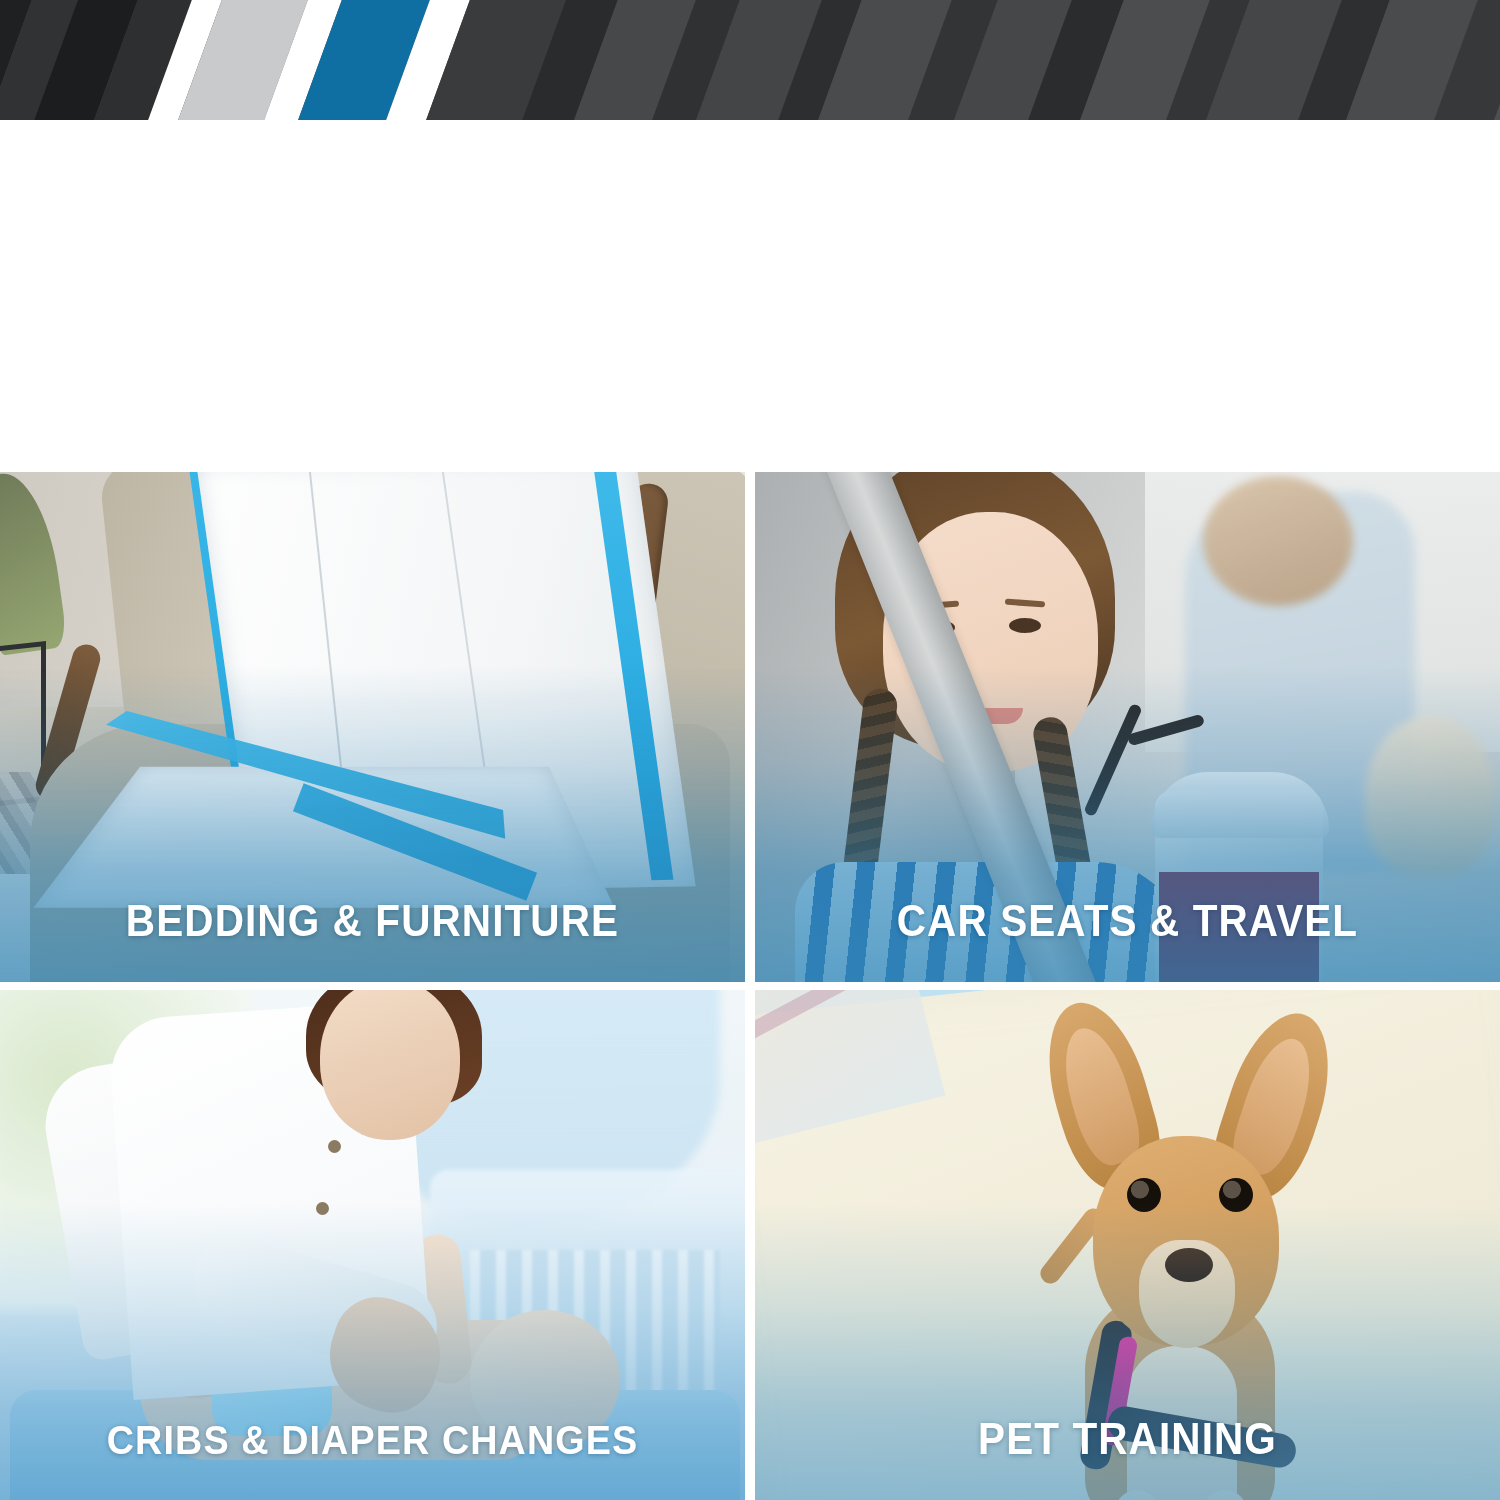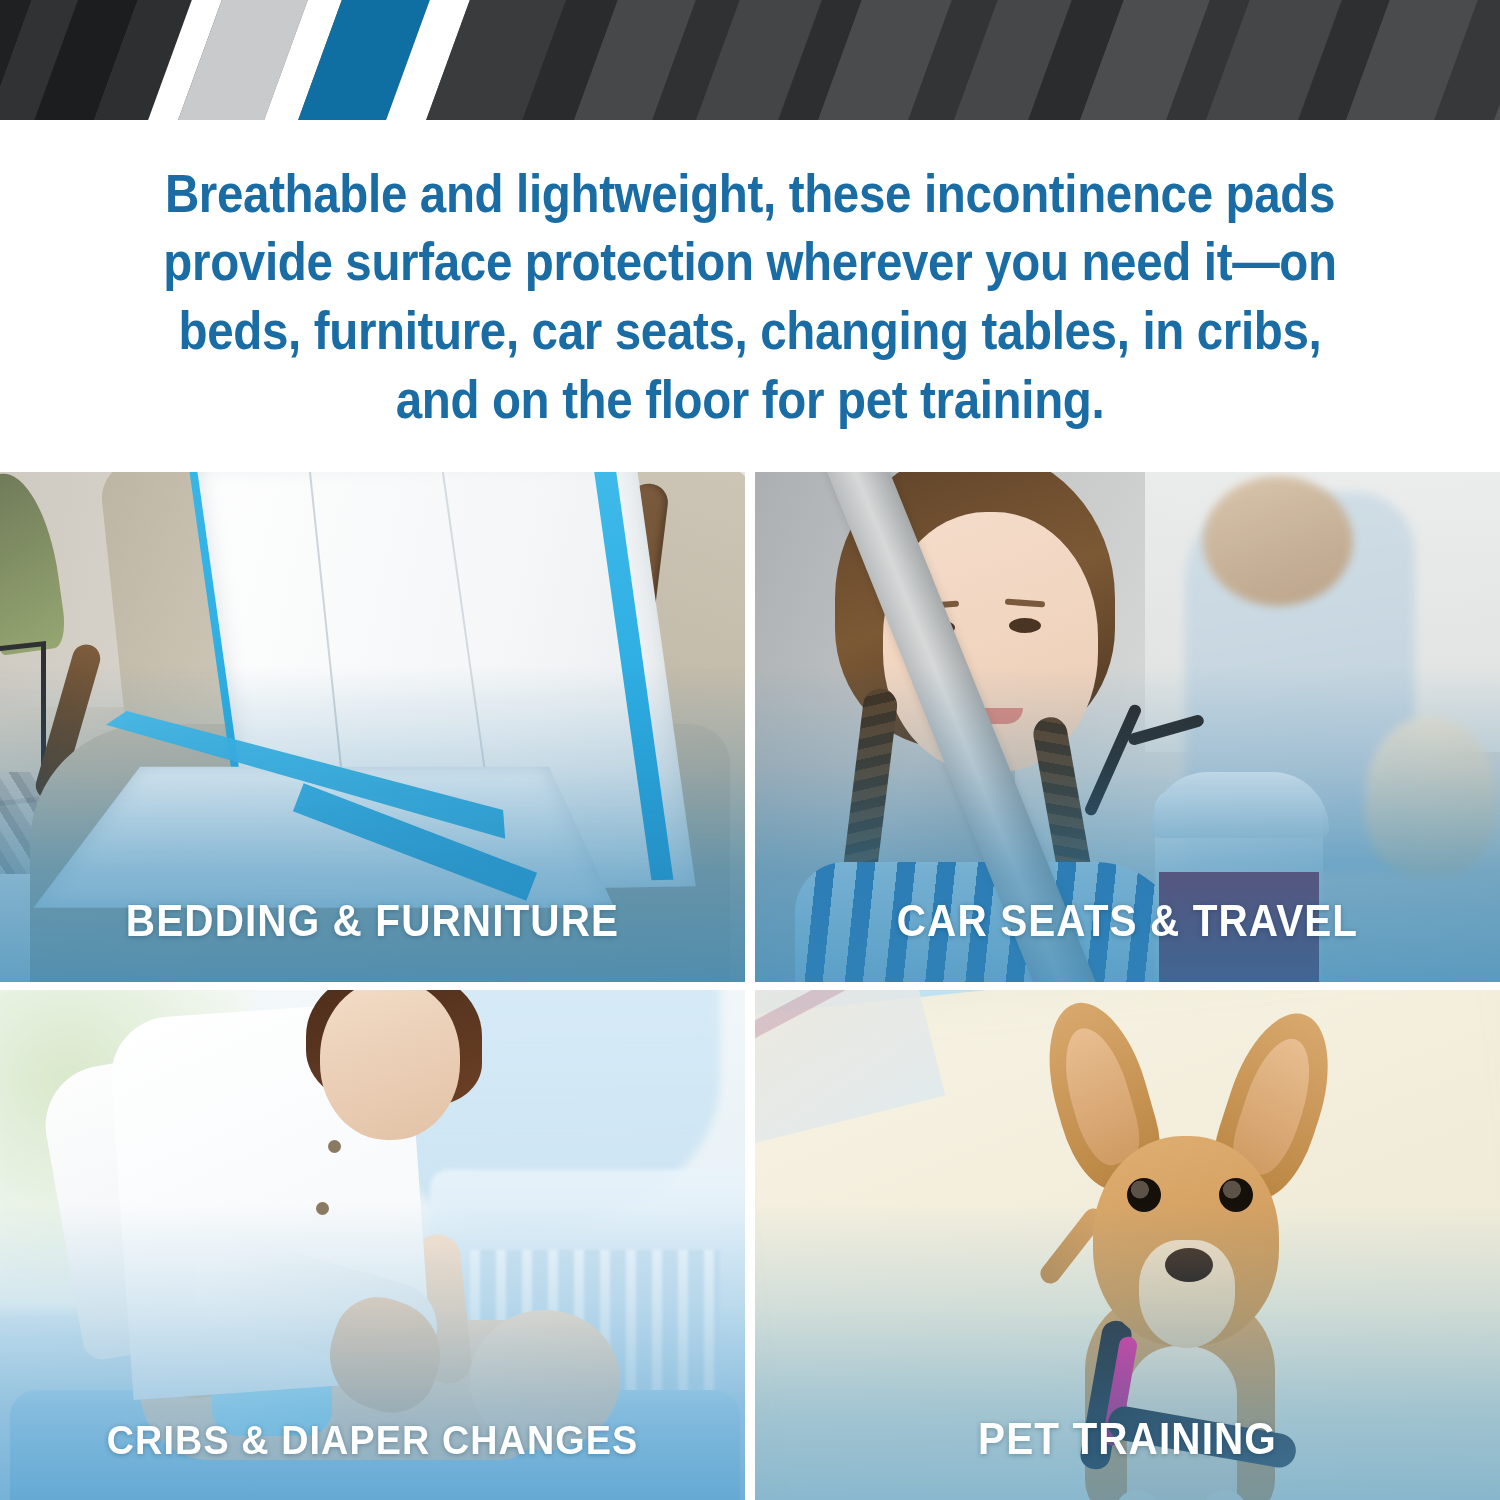--- a/index.html
+++ b/index.html
@@ -314,23 +314,20 @@
       <div class="stripe" style="left: 1050px; width: 52px; background: rgb(43, 44, 46);"></div>
       <div class="stripe" style="left: 1102px; width: 86px; background: rgb(76, 77, 79);"></div>
       <div class="stripe" style="left: 1188px; width: 40px; background: rgb(52, 53, 55);"></div>
       <div class="stripe" style="left: 1228px; width: 92px; background: rgb(69, 70, 72);"></div>
       <div class="stripe" style="left: 1320px; width: 48px; background: rgb(46, 47, 49);"></div>
       <div class="stripe" style="left: 1368px; width: 88px; background: rgb(74, 75, 77);"></div>
       <div class="stripe" style="left: 1456px; width: 60px; background: rgb(55, 56, 58);"></div>
       <div class="stripe" style="left: 1516px; width: 80px; background: rgb(78, 79, 81);"></div>
     </div>
 
-  <div class="headline-wrap">
-    <div class="headline">Breathable and lightweight, these incontinence pads provide surface protection wherever you need it—on beds, furniture, car seats, changing tables, in cribs, and on the floor for pet training.</div>
-  </div>
 
   <div class="grid">
 
     <div class="cell">
       <div class="photo">
         <div class="c1-bg"></div>
           <div class="c1-wall"></div>
         <div class="c1-plant"></div>
           <div class="c1-vase"></div>
           <div class="c1-vase2"></div>

